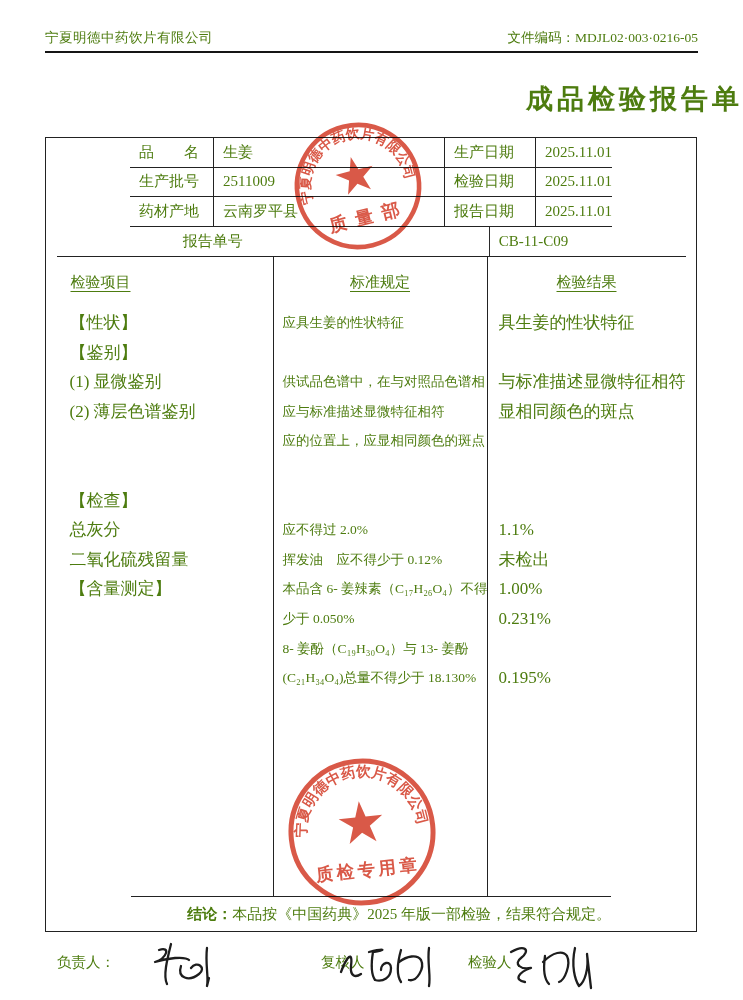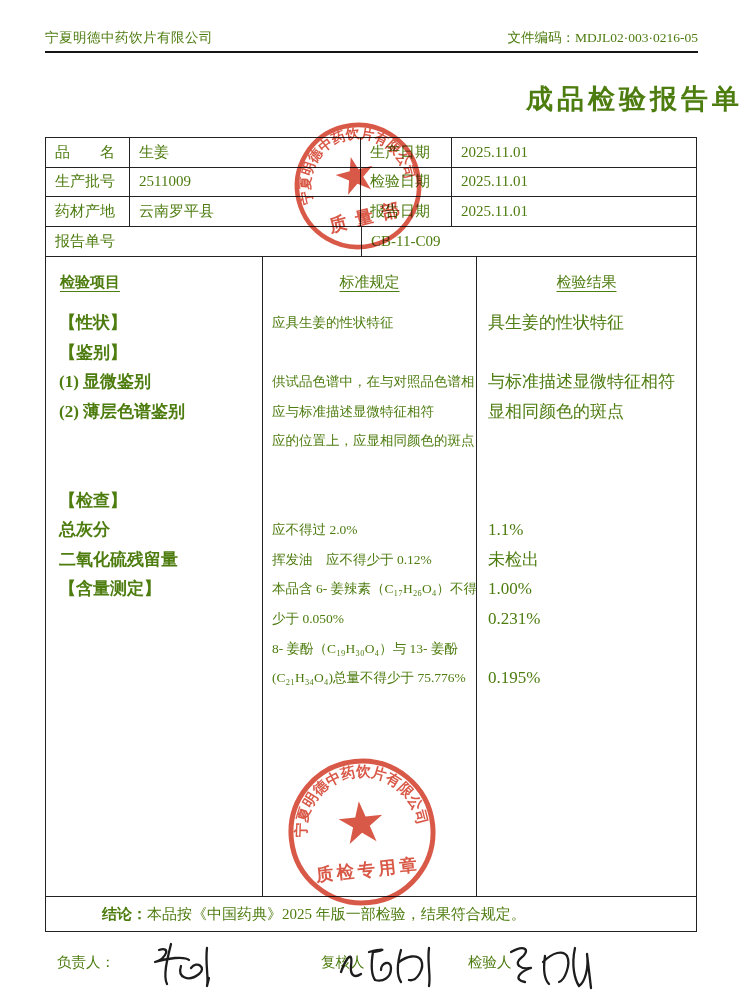--- a/index.html
+++ b/index.html
@@ -6,34 +6,34 @@
   .page{position:relative;width:743px;height:1000px;background:#ffffff;overflow:hidden;
         font-family:"Liberation Serif","DejaVu Serif",serif;color:#4d7c0f;}
   
   .hdr-company{position:absolute;left:45px;top:29px;font-size:13.5px;letter-spacing:.5px;}
   .hdr-code{position:absolute;right:45px;top:29px;font-size:13.5px;}
   .hdr-rule{position:absolute;left:45px;top:51px;width:653px;height:2.4px;background:#151515;}
   .title{position:absolute;left:0;right:0;top:81px;text-align:right;
          font-size:27px;font-weight:bold;letter-spacing:4px;}
   
   .doc-table{position:absolute;left:45px;top:137px;width:652px;height:795px;
-             border:1.9px solid #222;box-sizing:border-box;display:flex;flex-direction:column;}
+             border:1.9px solid #222;box-sizing:border-box;display:flex;flex-direction:column;align-items:center;}
   .info-grid{display:grid;grid-template-columns:84px 231px 91px 1fr;grid-auto-rows:29.5px;}
   .ic{font-size:15px;display:flex;align-items:center;padding-left:9px;white-space:nowrap;
       border-bottom:1.5px solid #222;box-sizing:border-box;}
   .ic.br{border-right:1.5px solid #222;}
   .info-last{display:flex;height:29.5px;}
   .il-left{width:316px;border-right:1.3px solid #2a2a2a;box-sizing:border-box;
            font-size:15px;display:flex;align-items:center;padding-left:9px;}
   .il-right{flex:1;font-size:15px;display:flex;align-items:center;padding-left:9px;
             font-family:"Liberation Serif","DejaVu Serif",serif;}
   
   .main-sec{height:640px;display:flex;border-top:1.6px solid #222;box-sizing:border-box;}
   .col{box-sizing:border-box;}
-  .col-item{width:217px;border-right:1.6px solid #222;font-weight:bold;}
+  .col-item{width:217px;border-right:1.6px solid #222;}
   .col-standard{width:214px;border-right:1.6px solid #222;}
   .col-result{flex:1;}
   .col-head{height:51px;display:flex;align-items:center;font-size:15px;}
   .col-head span{text-decoration:underline;text-underline-offset:4px;}
   .col-item .col-head{padding-left:14px;}
   .col-standard .col-head,.col-result .col-head{justify-content:center;}
   .line{height:29.6px;line-height:29.6px;white-space:nowrap;font-size:17px;padding-left:13px;}
   .col-standard .line{font-size:13.5px;padding-left:9px;}
   .col-result .line{padding-left:11px;}
   
@@ -115,21 +115,21 @@
         <div class="line">供试品色谱中，在与对照品色谱相</div>
         <div class="line">应与标准描述显微特征相符</div>
         <div class="line">应的位置上，应显相同颜色的斑点</div>
         <div class="line"></div>
         <div class="line"></div>
         <div class="line">应不得过 2.0%</div>
         <div class="line">挥发油　应不得少于 0.12%</div>
         <div class="line">本品含 6- 姜辣素（C₁₇H₂₆O₄）不得</div>
         <div class="line">少于 0.050%</div>
         <div class="line">8- 姜酚（C₁₉H₃₀O₄）与 13- 姜酚</div>
-        <div class="line">(C₂₁H₃₄O₄)总量不得少于 75.776%</div>
+        <div class="line">(C₂₁H₃₄O₄)总量不得少于 18.130%</div>
       </div>
 
       <div class="col col-result">
         <div class="col-head">
             <span>检验结果</span>
           </div>
         <div class="line">具生姜的性状特征</div>
         <div class="line"></div>
         <div class="line">与标准描述显微特征相符</div>
         <div class="line">显相同颜色的斑点</div>

